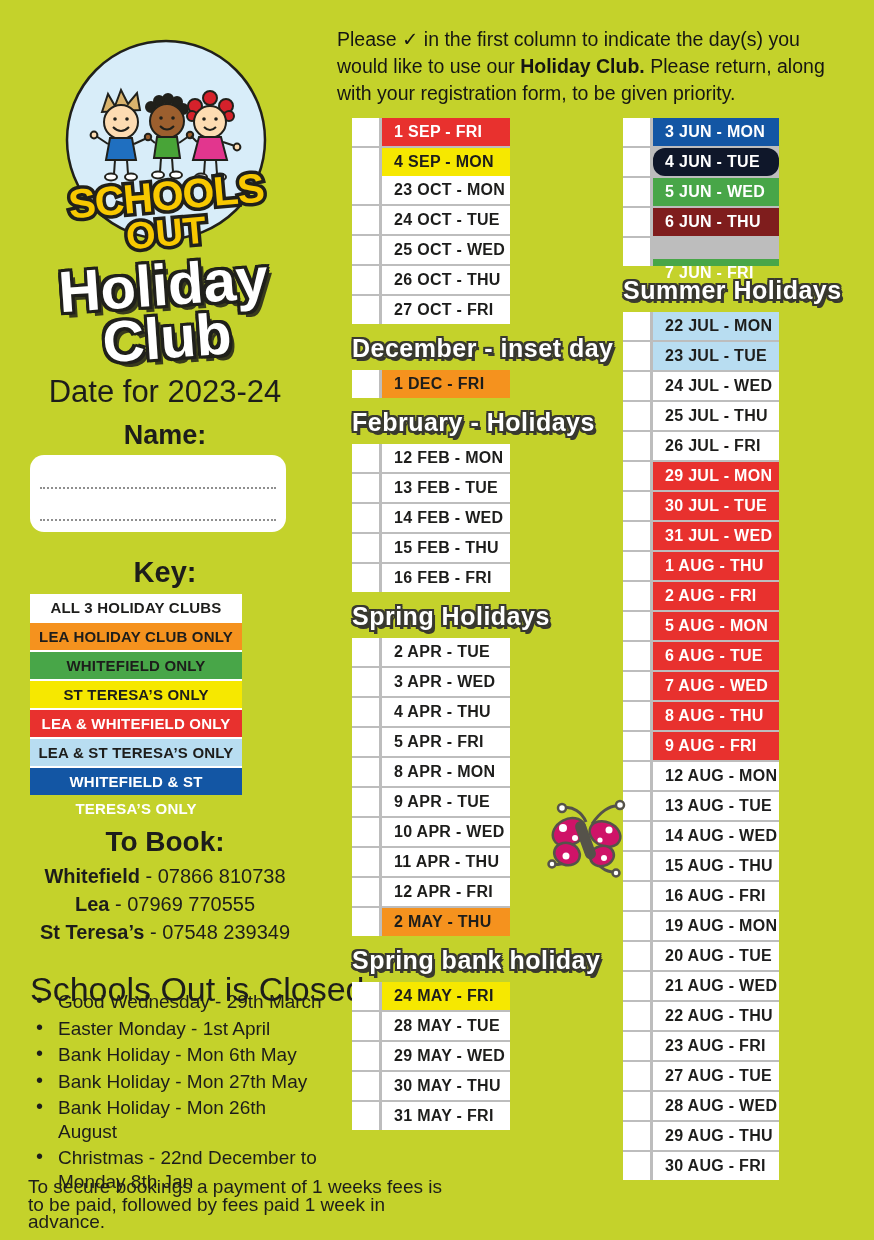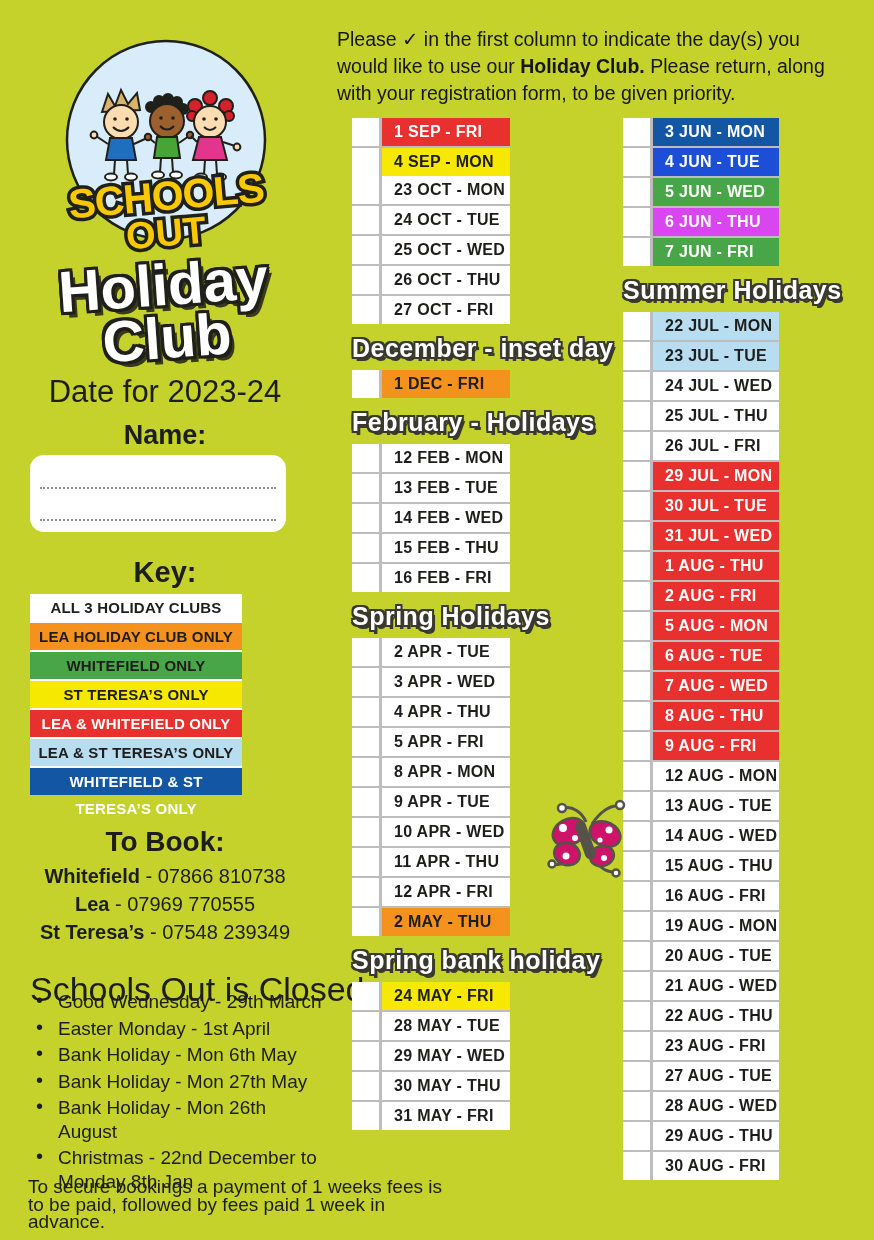--- a/index.html
+++ b/index.html
@@ -307,33 +307,33 @@
       </div>
     </div>
   <div class="abs date-col col-right" id="col-right">
       <div class="date-table">
         <div class="date-row">
           <div class="chk"></div>
           <div class="date-label" style="background: rgb(19, 86, 164); color: rgb(255, 255, 255);">3 JUN - MON</div>
         </div>
         <div class="date-row">
           <div class="chk"></div>
-          <div class="date-label" style="background: #1d4ed8; color: rgb(255, 255, 255);">4 JUN - TUE</div>
+          <div class="date-label" style="background: #0f172a; color: rgb(255, 255, 255); border-radius: 12px;">4 JUN - TUE</div>
         </div>
         <div class="date-row">
           <div class="chk"></div>
           <div class="date-label" style="background: rgb(72, 166, 72); color: rgb(255, 255, 255);">5 JUN - WED</div>
         </div>
         <div class="date-row">
           <div class="chk"></div>
-          <div class="date-label" style="background: #d946ef; color: rgb(255, 255, 255);">6 JUN - THU</div>
-        </div>
-        <div class="date-row">
-          <div class="chk"></div>
-          <div class="date-label" style="background: rgb(72, 166, 72); color: rgb(255, 255, 255);">7 JUN - FRI</div>
+          <div class="date-label" style="background: #7f1d1d; color: rgb(255, 255, 255);">6 JUN - THU</div>
+        </div>
+        <div class="date-row">
+          <div class="chk"></div>
+          <div class="date-label" style="background: rgb(72, 166, 72); color: rgb(255, 255, 255); margin-top: 21px;">7 JUN - FRI</div>
         </div>
       </div>
       <div class="section-header bubble">Summer Holidays</div>
       <div class="date-table">
         <div class="date-row">
           <div class="chk"></div>
           <div class="date-label" style="background: rgb(184, 221, 241); color: rgb(29, 29, 27);">22 JUL - MON</div>
         </div>
         <div class="date-row">
           <div class="chk"></div>

